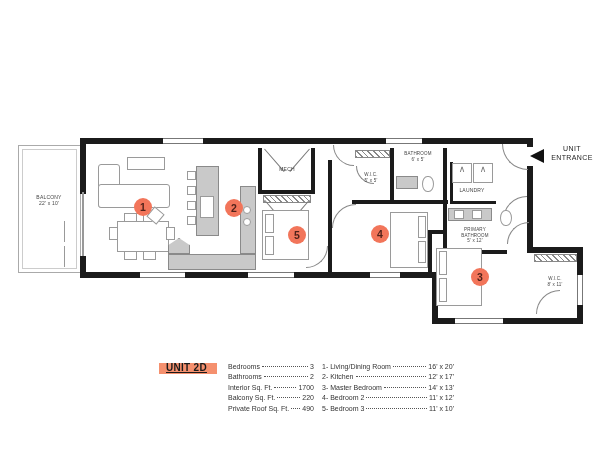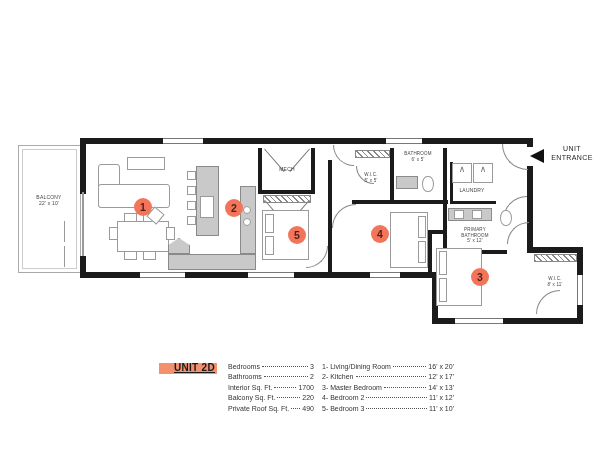--- a/index.html
+++ b/index.html
@@ -197,21 +197,21 @@
       <span>3</span>
     </div>
   <div class="marker" style="left:371px;top:225px;">
       <span>4</span>
     </div>
   <div class="marker" style="left:288px;top:226px;">
       <span>5</span>
     </div>
 
   <div class="legend-highlight" style="left:159px;top:363px;width:58px;height:11px;"></div>
-  <div class="unit-title" style="left:174px;top:362px;">UNIT 2D</div>
+  <div class="unit-title" style="left:166px;top:362px;">UNIT 2D</div>
 
   <div class="legend-col" style="left:228px;top:363px;width:86px;">
     <div class="lrow">
       <span class="llabel">Bedrooms</span>
         <span class="dots"></span>
         <span class="lvalue">3</span>
     </div>
     <div class="lrow">
       <span class="llabel">Bathrooms</span>
         <span class="dots"></span>

